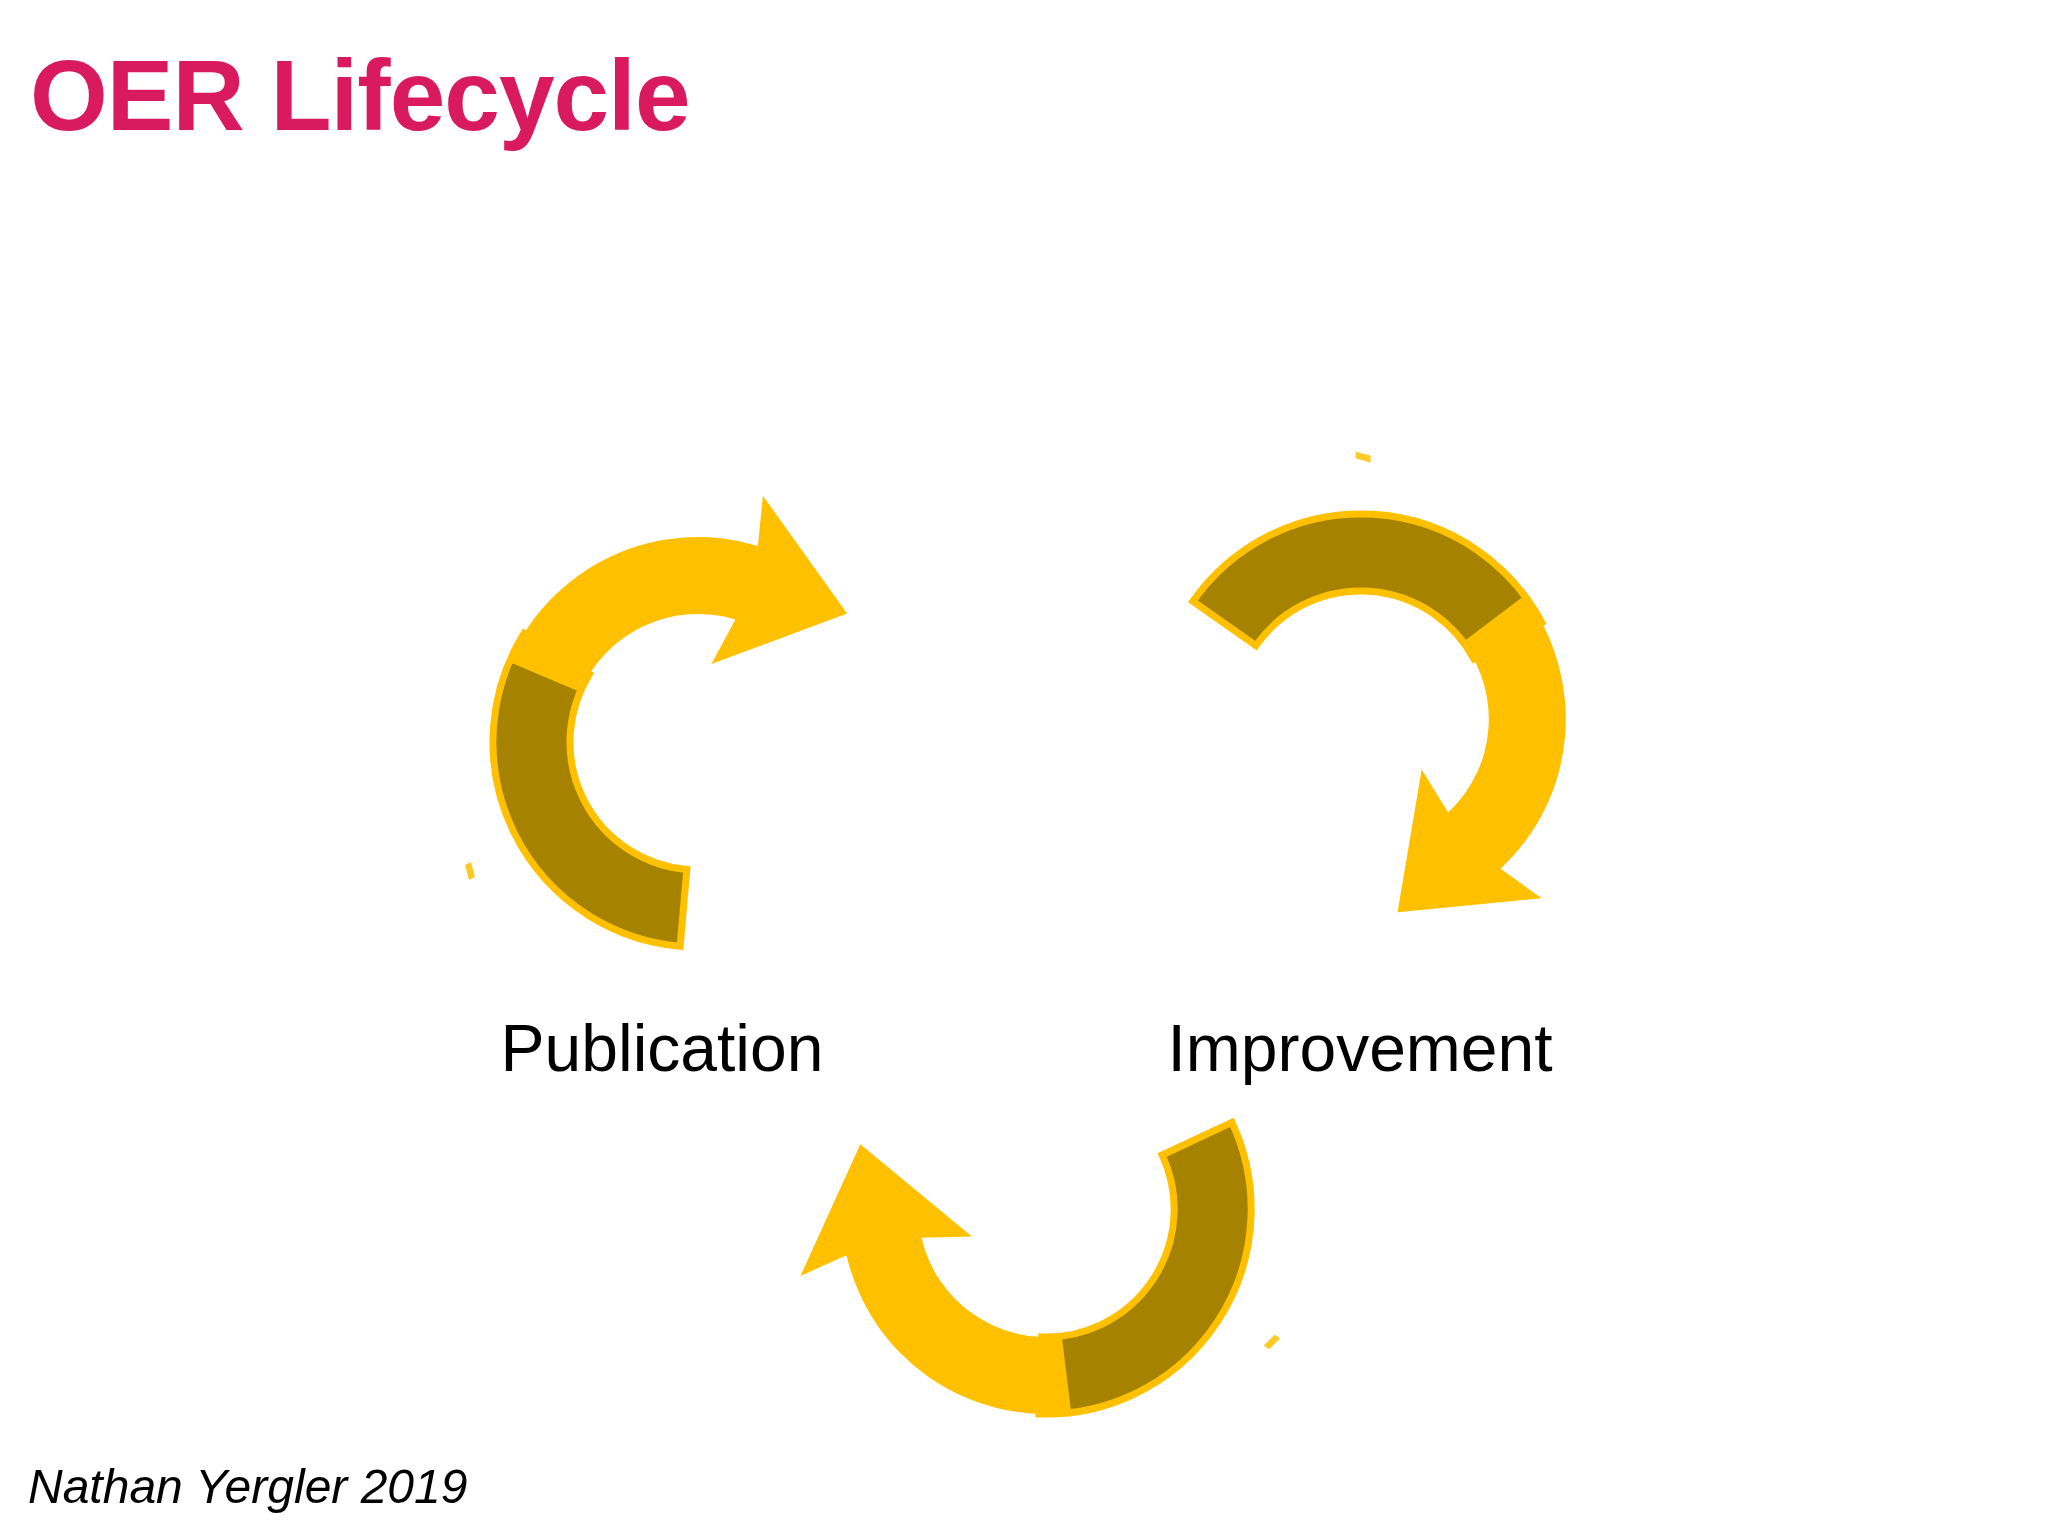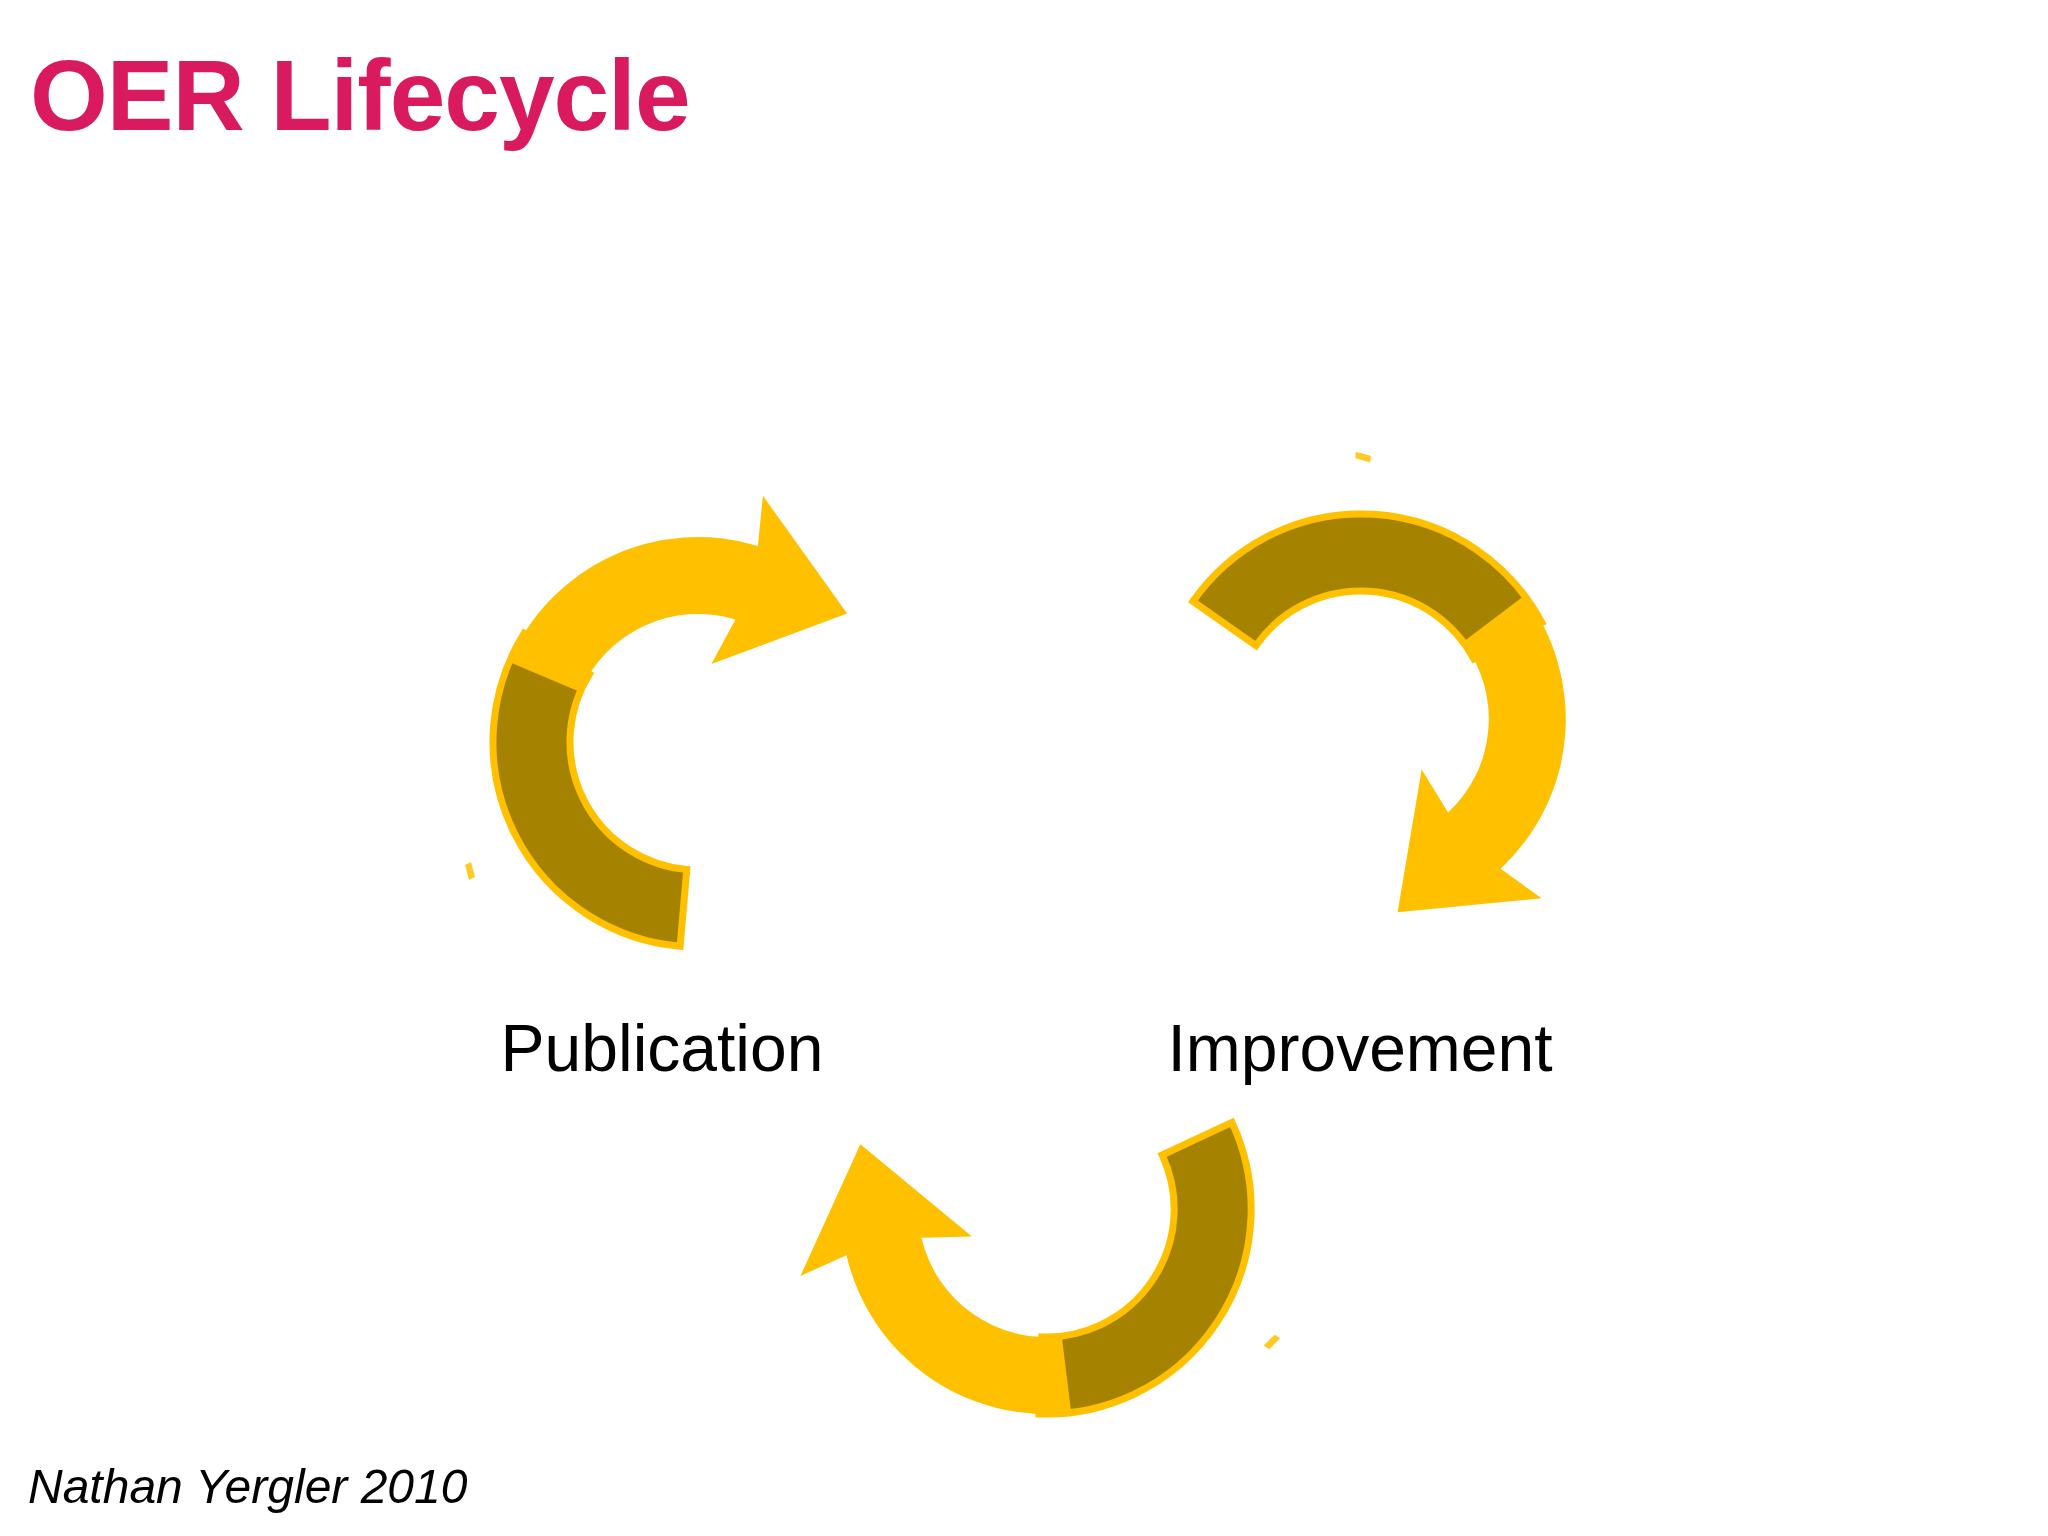--- a/index.html
+++ b/index.html
@@ -103,15 +103,15 @@
           <use href="#cycle-arrow"></use>
         </g>
     </g>
   </svg>
 
 
   <div class="node node-improvement">Improvement</div>
 
   <div class="node node-publication">Publication</div>
 
-  <div class="credit">Nathan Yergler 2010</div>
+  <div class="credit">Nathan Yergler 2019</div>
 
 </div>
 
 </body></html>

